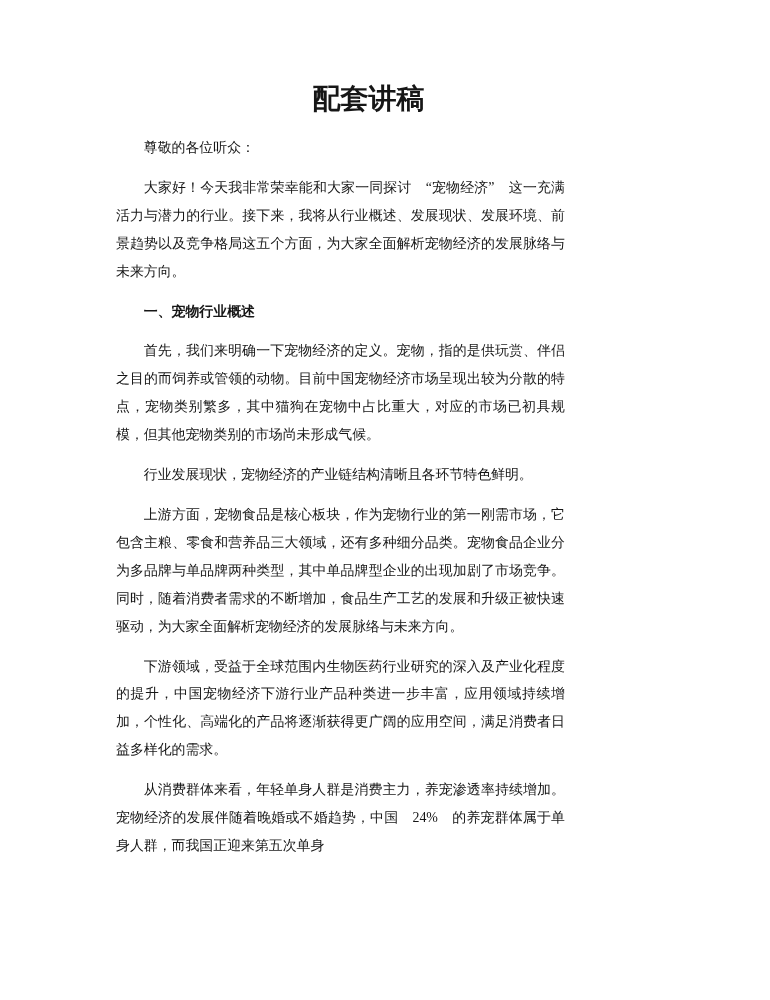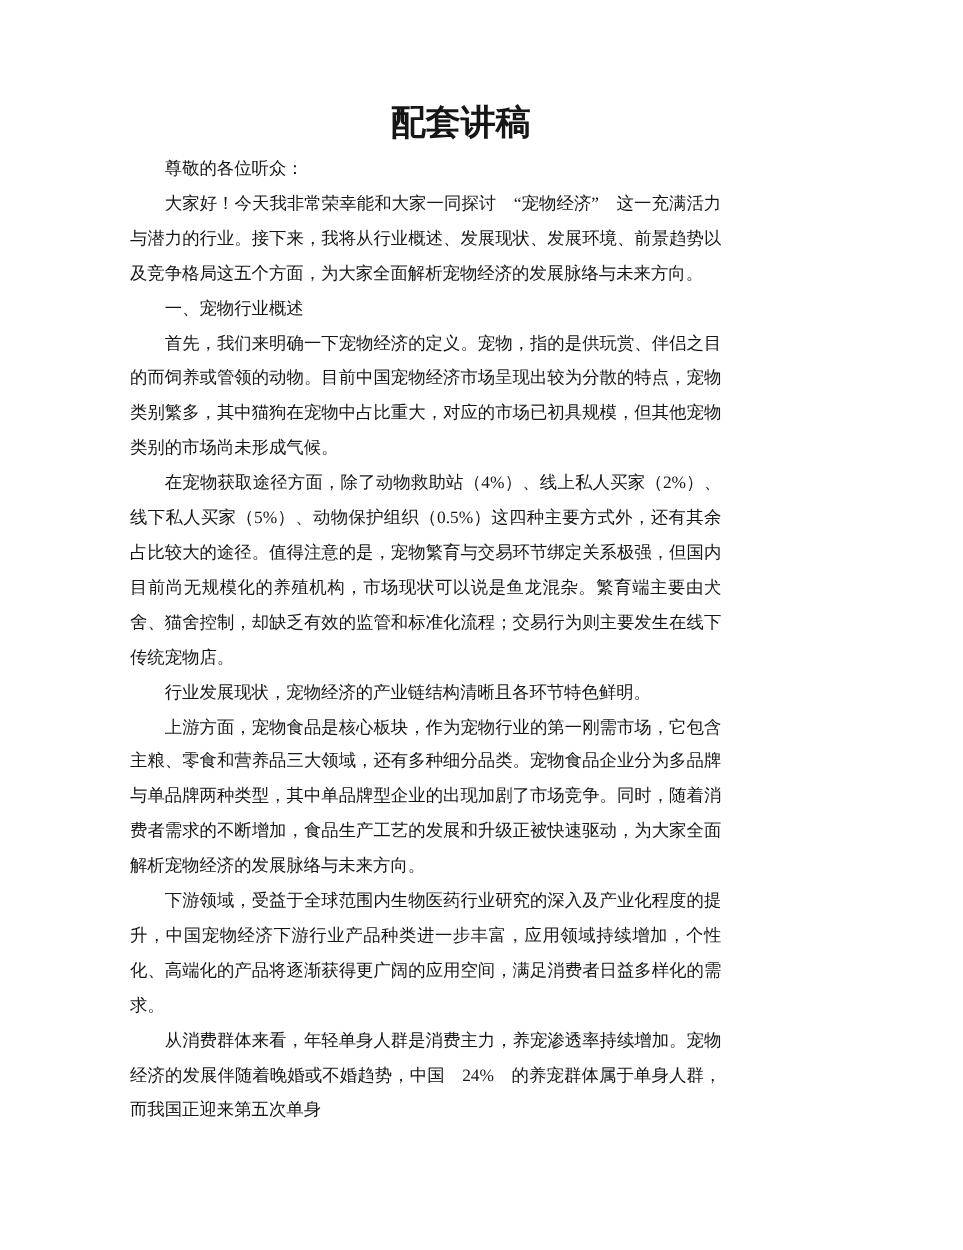--- a/index.html
+++ b/index.html
@@ -29,44 +29,43 @@
     line-height: 46px;
     font-weight: bold;
     text-align: center;
     text-indent: 2em; 
     white-space: nowrap;
   }
   .doc-body {
     margin: 0;
   }
   .para, .heading {
-    margin: 0;
+    margin: 12px;
     font-size: 13.9px;
     line-height: 27.9px;
     text-indent: 2em;
     text-align: justify;
     letter-spacing: 0;
     word-break: normal;
     overflow-wrap: break-word;
   }
   .heading {
-    font-weight: normal;
+    font-weight: bold;
     text-align: left;
   }
 </style>
 </head>
 <body>
 
 <div class="page">
   <h1 class="doc-title"><span>配套讲稿</span></h1>
 
   <div class="doc-body">
     <p class="para">尊敬的各位听众：</p>
     <p class="para">大家好！今天我非常荣幸能和大家一同探讨　“宠物经济”　这一充满活力与潜力的行业。接下来，我将从行业概述、发展现状、发展环境、前景趋势以及竞争格局这五个方面，为大家全面解析宠物经济的发展脉络与未来方向。</p>
     <p class="heading">一、宠物行业概述</p>
     <p class="para">首先，我们来明确一下宠物经济的定义。宠物，指的是供玩赏、伴侣之目的而饲养或管领的动物。目前中国宠物经济市场呈现出较为分散的特点，宠物类别繁多，其中猫狗在宠物中占比重大，对应的市场已初具规模，但其他宠物类别的市场尚未形成气候。</p>
-    <p class="para">在宠物获取途径方面，除了动物救助站（4%）、线上私人买家（2%）、线下私人买家（5%）、动物保护组织（0.5%）这四种主要方式外，还有其余占比较大的途径。值得注意的是，宠物繁育与交易环节绑定关系极强，但国内目前尚无规模化的养殖机构，市场现状可以说是鱼龙混杂。繁育端主要由犬舍、猫舍控制，却缺乏有效的监管和标准化流程；交易行为则主要发生在线下传统宠物店。</p>
     <p class="para">行业发展现状，宠物经济的产业链结构清晰且各环节特色鲜明。</p>
     <p class="para">上游方面，宠物食品是核心板块，作为宠物行业的第一刚需市场，它包含主粮、零食和营养品三大领域，还有多种细分品类。宠物食品企业分为多品牌与单品牌两种类型，其中单品牌型企业的出现加剧了市场竞争。同时，随着消费者需求的不断增加，食品生产工艺的发展和升级正被快速驱动，为大家全面解析宠物经济的发展脉络与未来方向。</p>
     <p class="para">下游领域，受益于全球范围内生物医药行业研究的深入及产业化程度的提升，中国宠物经济下游行业产品种类进一步丰富，应用领域持续增加，个性化、高端化的产品将逐渐获得更广阔的应用空间，满足消费者日益多样化的需求。</p>
     <p class="para">从消费群体来看，年轻单身人群是消费主力，养宠渗透率持续增加。宠物经济的发展伴随着晚婚或不婚趋势，中国　24%　的养宠群体属于单身人群，而我国正迎来第五次单身</p>
   </div>
 </div>
 
 </body></html>

